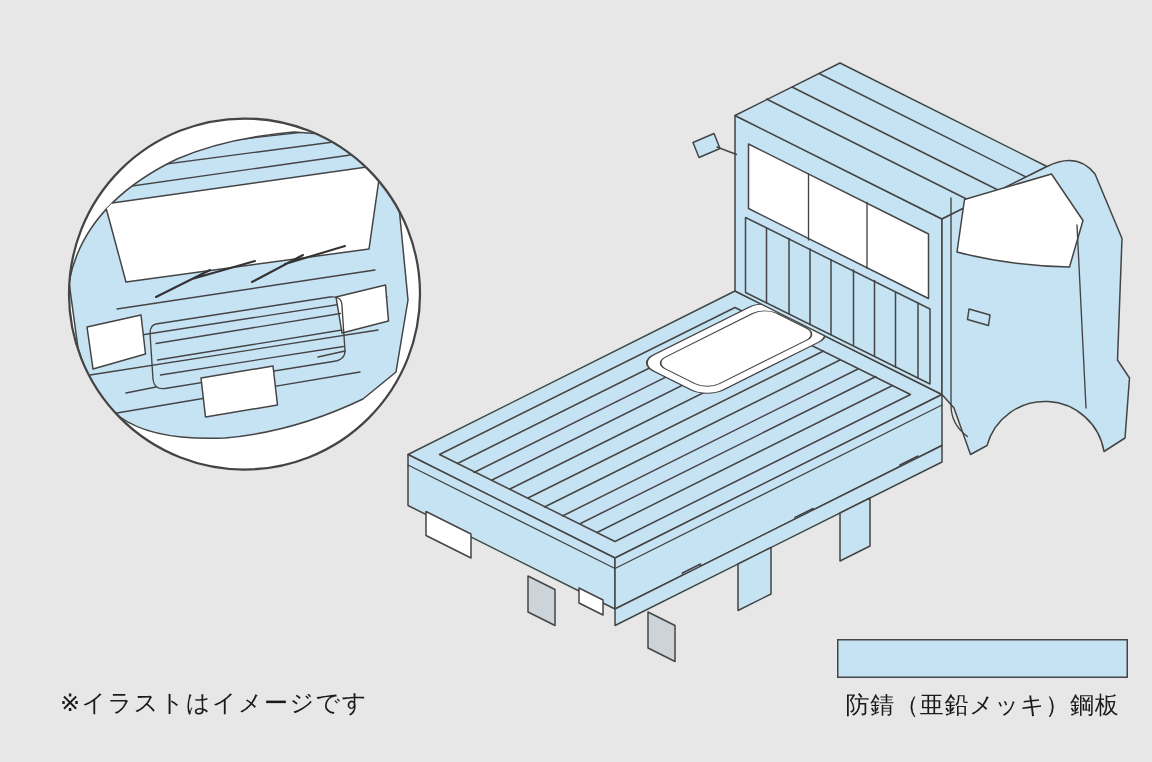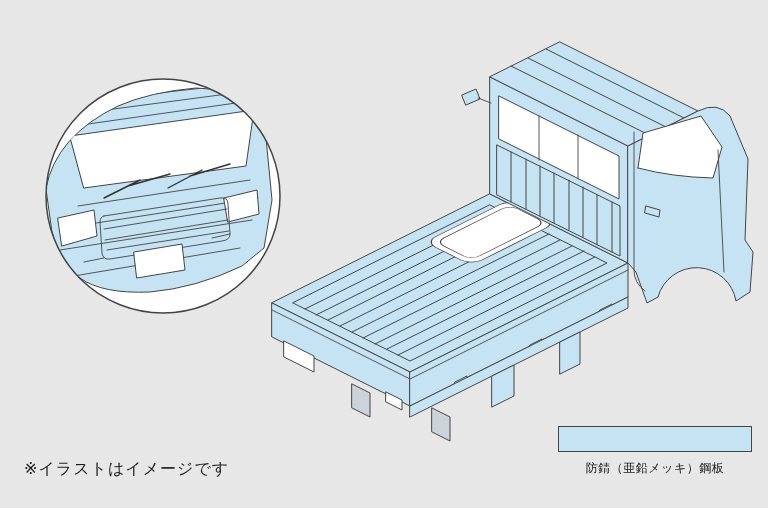--- a/index.html
+++ b/index.html
@@ -21,32 +21,32 @@
   svg .b { fill: var(--body-blue,#c6e3f4); }
   svg .w { fill:#ffffff; }
   svg .g { fill: var(--detail-gray,#ccd4d9); }
   svg .n { fill:none; }
   svg .t { fill:none; stroke-width:0.9; }
   svg .k { fill:none; stroke-width:1.4; stroke:#333; }
   svg .wbg { fill:#ffffff; stroke:none; }
   svg .ring { fill:none; stroke: var(--outline,#444); stroke-width:1.5; }
 
   .footnote {
-    position:absolute; left:24px; top:459px;
+    position:absolute; left:40px; top:459px;
     font-size:16px; color: var(--text,#1a1a1a); letter-spacing:1px;
   }
   .legend { position:absolute; left:558px; top:426px; width:194px; }
   .legend .swatch {
     height:26px; box-sizing:border-box;
     background: var(--body-blue,#c6e3f4);
     border:1.5px solid var(--outline,#444);
   }
   .legend .legend-label {
     margin-top:8px; text-align:center; white-space:nowrap;
-    font-size:12px; color: var(--text,#1a1a1a); letter-spacing:0.5px;
+    font-size:16px; color: var(--text,#1a1a1a); letter-spacing:0.5px;
   }
 </style>
 </head>
 <body>
 
 <div class="stage">
 
   <svg width="768" height="508" viewBox="0 0 768 508">
 
     <defs>

